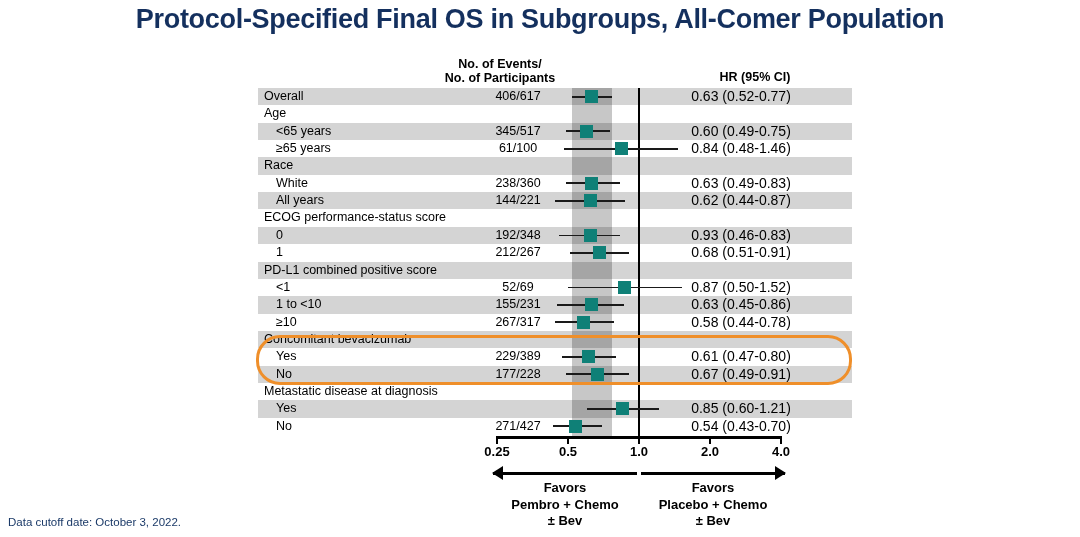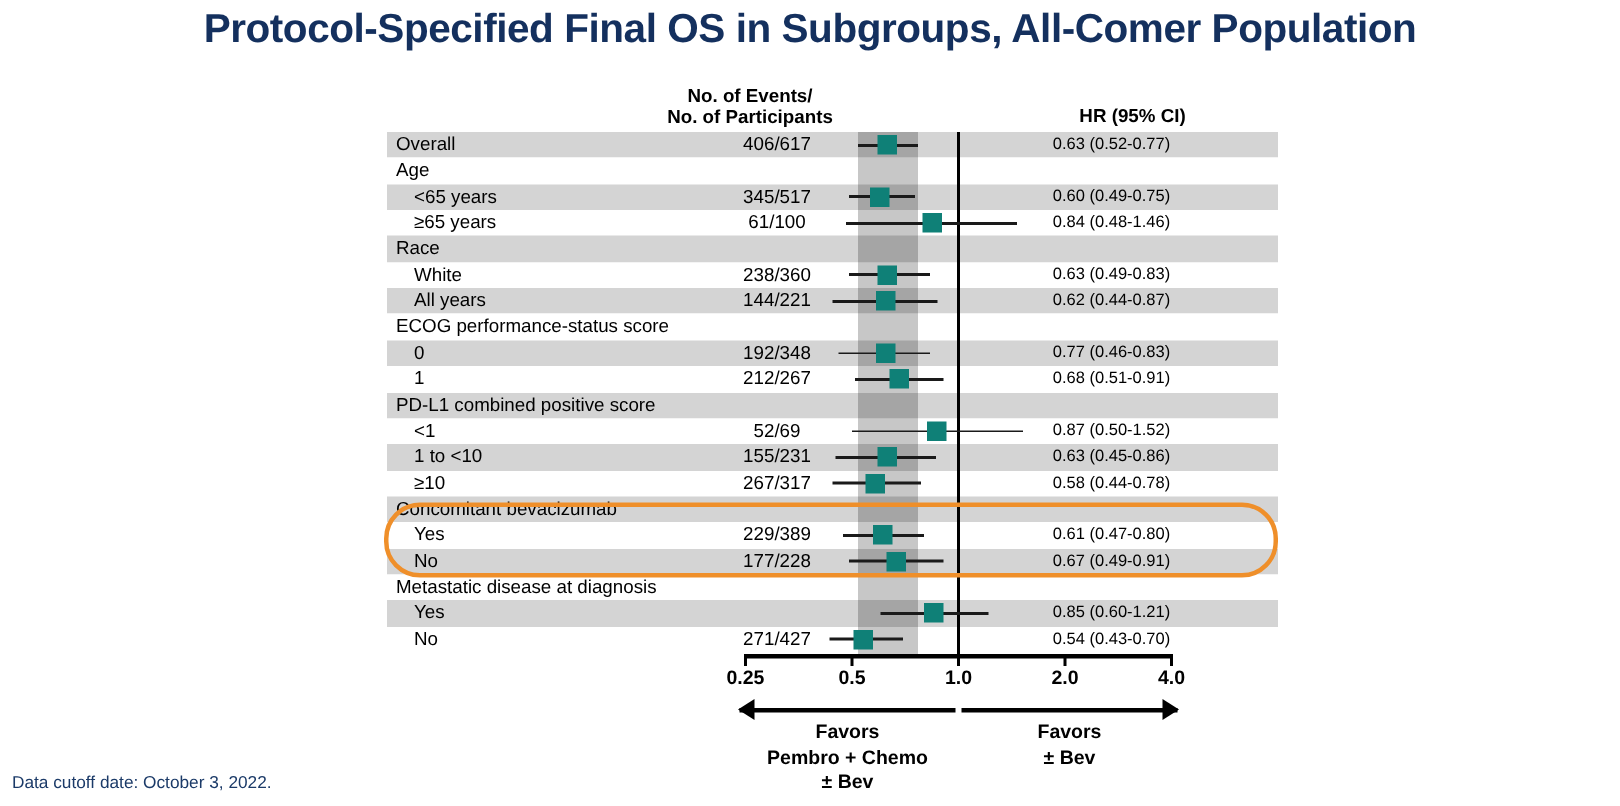--- a/index.html
+++ b/index.html
@@ -63,21 +63,21 @@
     left:160px; top:1px; width:200px;
     font-size:12.5px;
     color:#000;
     text-align:center;
     white-space:nowrap;
     line-height:15px;
   }
   .hr{
     position:absolute;
     left:372px; top:1px; width:222px;
-    font-size:11px;
+    font-size:14px;
     color:#000;
     text-align:center;
     white-space:nowrap;
     line-height:15px;
   }
 
   
   #graphic{
     position:absolute;
     left:258px; top:88px;
@@ -214,21 +214,21 @@
       <div class="lbl indent">All years</div>
       <div class="cnt">144/221</div>
       <div class="hr">0.62 (0.44-0.87)</div>
     </div>
     <div class="row plain" style="top: 121.45px;">
       <div class="lbl">ECOG performance-status score</div>
     </div>
     <div class="row shade" style="top: 138.8px;">
       <div class="lbl indent">0</div>
       <div class="cnt">192/348</div>
-      <div class="hr">0.77 (0.46-0.83)</div>
+      <div class="hr">0.93 (0.46-0.83)</div>
     </div>
     <div class="row plain" style="top: 156.15px;">
       <div class="lbl indent">1</div>
       <div class="cnt">212/267</div>
       <div class="hr">0.68 (0.51-0.91)</div>
     </div>
     <div class="row shade" style="top: 173.5px; padding-left: 48px;">
       <div class="lbl">PD-L1 combined positive score</div>
     </div>
     <div class="row plain" style="top: 190.85px;">
@@ -328,17 +328,18 @@
       <div>Favors</div>
       <div>Pembro + Chemo</div>
       <div>± Bev</div>
     </div>
     <div class="arrowwrap" style="left: 383px; width: 144px;">
       <div class="arrowline"></div>
       <div class="arrowhead right"></div>
     </div>
     <div class="favors" style="left: 383px; width: 144px;">
       <div>Favors</div>
+      <div>Placebo + Chemo</div>
       <div>± Bev</div>
     </div>
   </div>
 
 <div id="footer">Data cutoff date: October 3, 2022.</div>
 
 </body></html>

